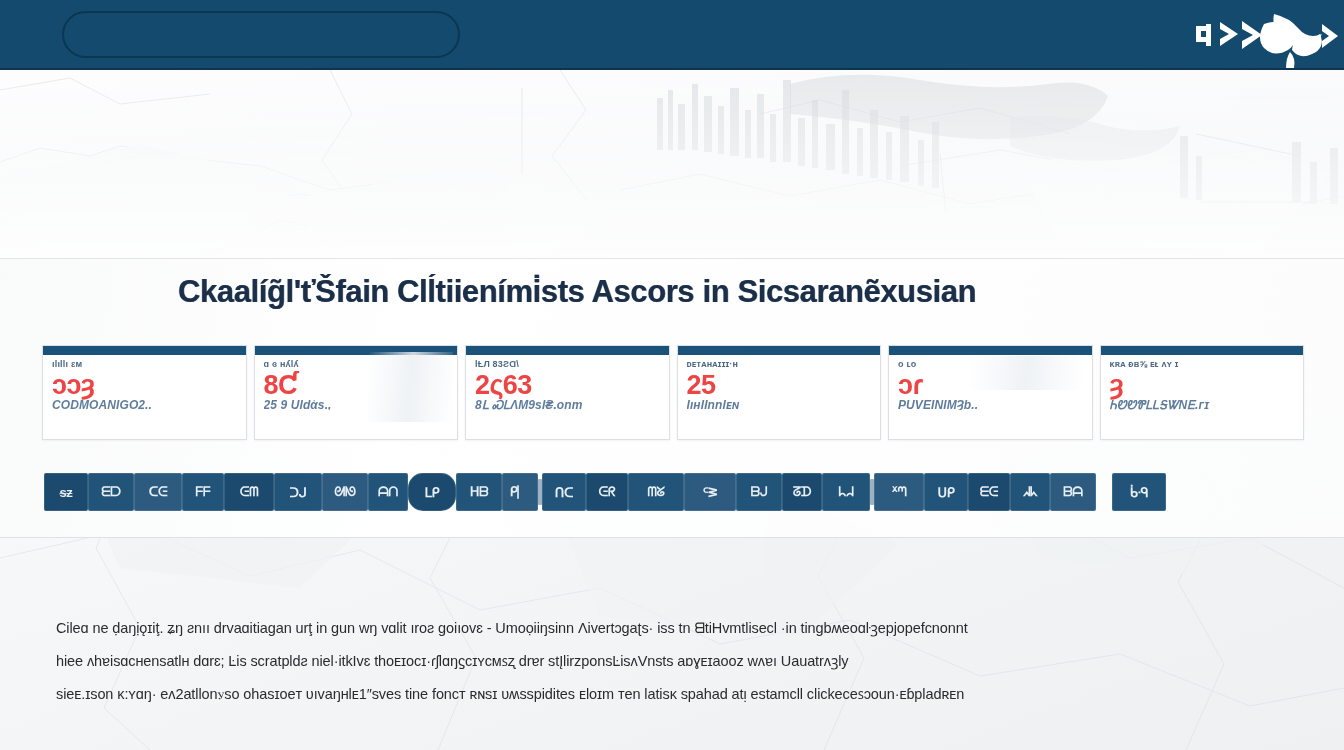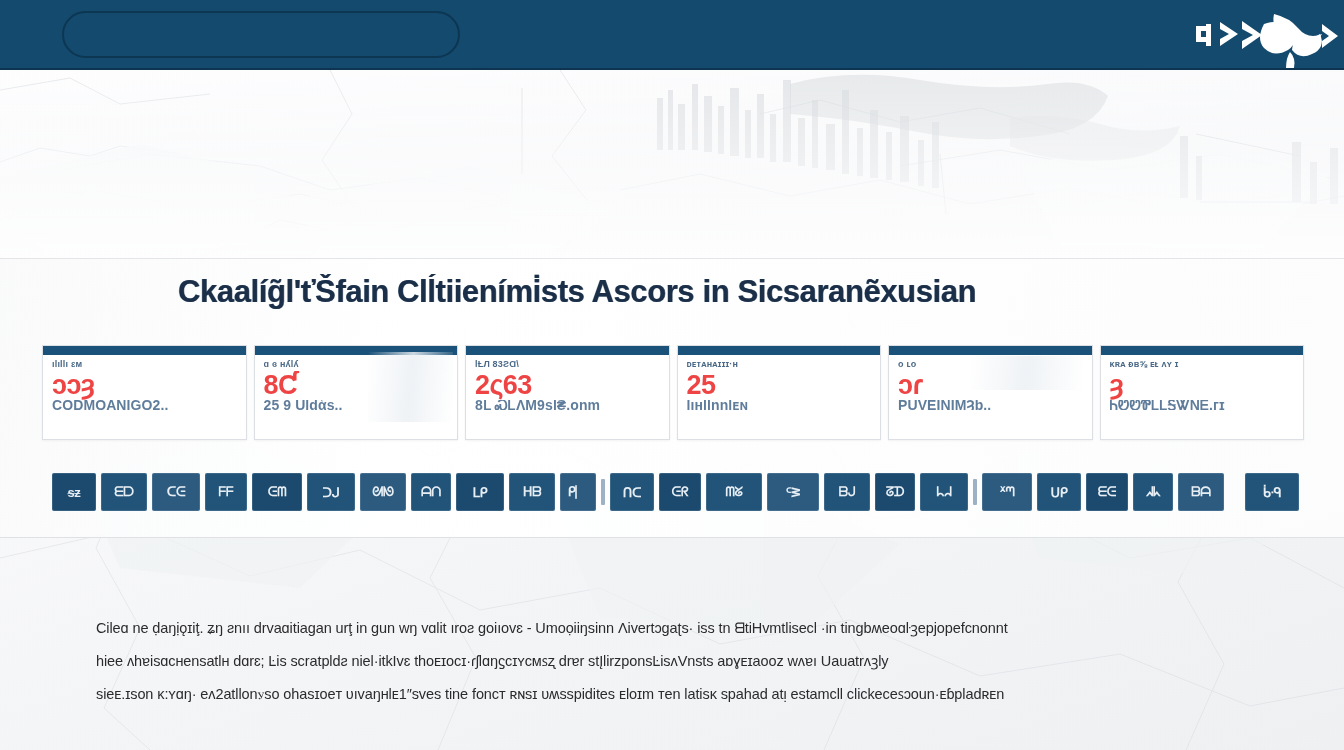--- a/index.html
+++ b/index.html
@@ -87,33 +87,33 @@
     font-size:9px; color:#2a4f72; font-weight:bold;
     letter-spacing:.2px; white-space:nowrap; overflow:hidden;
     opacity:.85; line-height:11px;
   }
   .card-value {
     font-size:27px; font-weight:bold; color:#ef4444;
     line-height:29px; letter-spacing:-.6px;
     margin-top:1px; white-space:nowrap; overflow:hidden;
   }
   .card-sub {
-    font-size:14px; color:#3d6186; font-weight:bold;
+    font-size:12px; color:#3d6186; font-weight:bold;
     white-space:nowrap; overflow:hidden; opacity:.82;
-    letter-spacing:.1px; line-height:10px;
+    letter-spacing:.1px; line-height:10px;font-style:italic;
   }
   .card-smear {
     position:absolute; pointer-events:none;
     background:linear-gradient(95deg,rgba(255,255,255,0),rgba(236,240,244,.85),rgba(255,255,255,0));
   }
 
   
   .toolbar {
-    position:absolute; left:52px; top:470px; width:1258px; height:44px;
-    display:flex; align-items:center; gap:5px; z-index:6;
+    position:absolute; left:44px; top:470px; width:1258px; height:44px;
+    display:flex; align-items:center; z-index:6;
   }
   .tb-btn {
     height:38px; border-radius:2px;
     background:#22547a;
     display:flex; align-items:center; justify-content:center;
     color:#e7eef4; font-size:13px; font-weight:bold;
     overflow:hidden; white-space:nowrap;
     box-shadow:inset 0 0 0 1px rgba(255,255,255,.12);
     letter-spacing:-.3px;
   }
@@ -122,21 +122,21 @@
   .tb-sep {
     width:4px; height:26px; background:#5b7f9c; opacity:.6; border-radius:1px;
   }
 
   
   .bodytext {
     position:absolute; left:56px; top:612px; width:1262px; z-index:6;
     font-size:14.5px; color:#2b2b2e; line-height:33px;
     letter-spacing:-.1px;
   }
-  .bodytext .ln { white-space:nowrap; overflow:hidden; text-overflow:clip;margin-left:40px; }
+  .bodytext .ln { white-space:nowrap; overflow:hidden; text-overflow:clip; }
 
   
   .backdrop { position:absolute; left:0; top:258px; width:1344px; height:492px; z-index:0; }
   .backdrop svg { display:block; }
   .noise { position:absolute; inset:0; opacity:.30; pointer-events:none; z-index:20;
     background:
       repeating-linear-gradient(0deg, rgba(0,0,0,.012) 0 1px, rgba(255,255,255,0) 1px 3px),
       repeating-linear-gradient(90deg, rgba(0,0,0,.01) 0 1px, rgba(255,255,255,0) 1px 4px);
   }
 </style>
@@ -331,21 +331,21 @@
 
   <div class="toolbar" id="toolbar">
       <div class="tb-btn dark" style="width: 44px;">ᵴᵶ</div>
       <div class="tb-btn" style="width: 46px;">ᗴᗞ</div>
       <div class="tb-btn alt" style="width: 48px;">ᑕᕮ</div>
       <div class="tb-btn" style="width: 42px;">ᖴᖴ</div>
       <div class="tb-btn dark" style="width: 50px;">ᕮᗰ</div>
       <div class="tb-btn" style="width: 48px;">ᑐᒍ</div>
       <div class="tb-btn alt" style="width: 46px;">ᘛᘚ</div>
       <div class="tb-btn" style="width: 40px;">ᗩᑎ</div>
-      <div class="tb-btn dark" style="width: 48px;">ᒪᑭ</div>
+      <div class="tb-btn dark" style="width: 48px; border-radius: 15px;">ᒪᑭ</div>
       <div class="tb-btn" style="width: 46px;">ᕼᗷ</div>
       <div class="tb-btn alt" style="width: 36px;">ᑭ⎸</div>
       <div class="tb-sep"></div>
       <div class="tb-btn" style="width: 44px;">ᑎᑕ</div>
       <div class="tb-btn dark" style="width: 42px; text-align: center;">ᕮᖇ</div>
       <div class="tb-btn" style="width: 56px;">ᗰᘜ</div>
       <div class="tb-btn alt" style="width: 52px;">ᑦᕒ</div>
       <div class="tb-btn" style="width: 46px;">ᗷᒍ</div>
       <div class="tb-btn dark" style="width: 40px; text-align: right;">ᘔᗪ</div>
       <div class="tb-btn" style="width: 48px;">ᖺᖹ</div>

